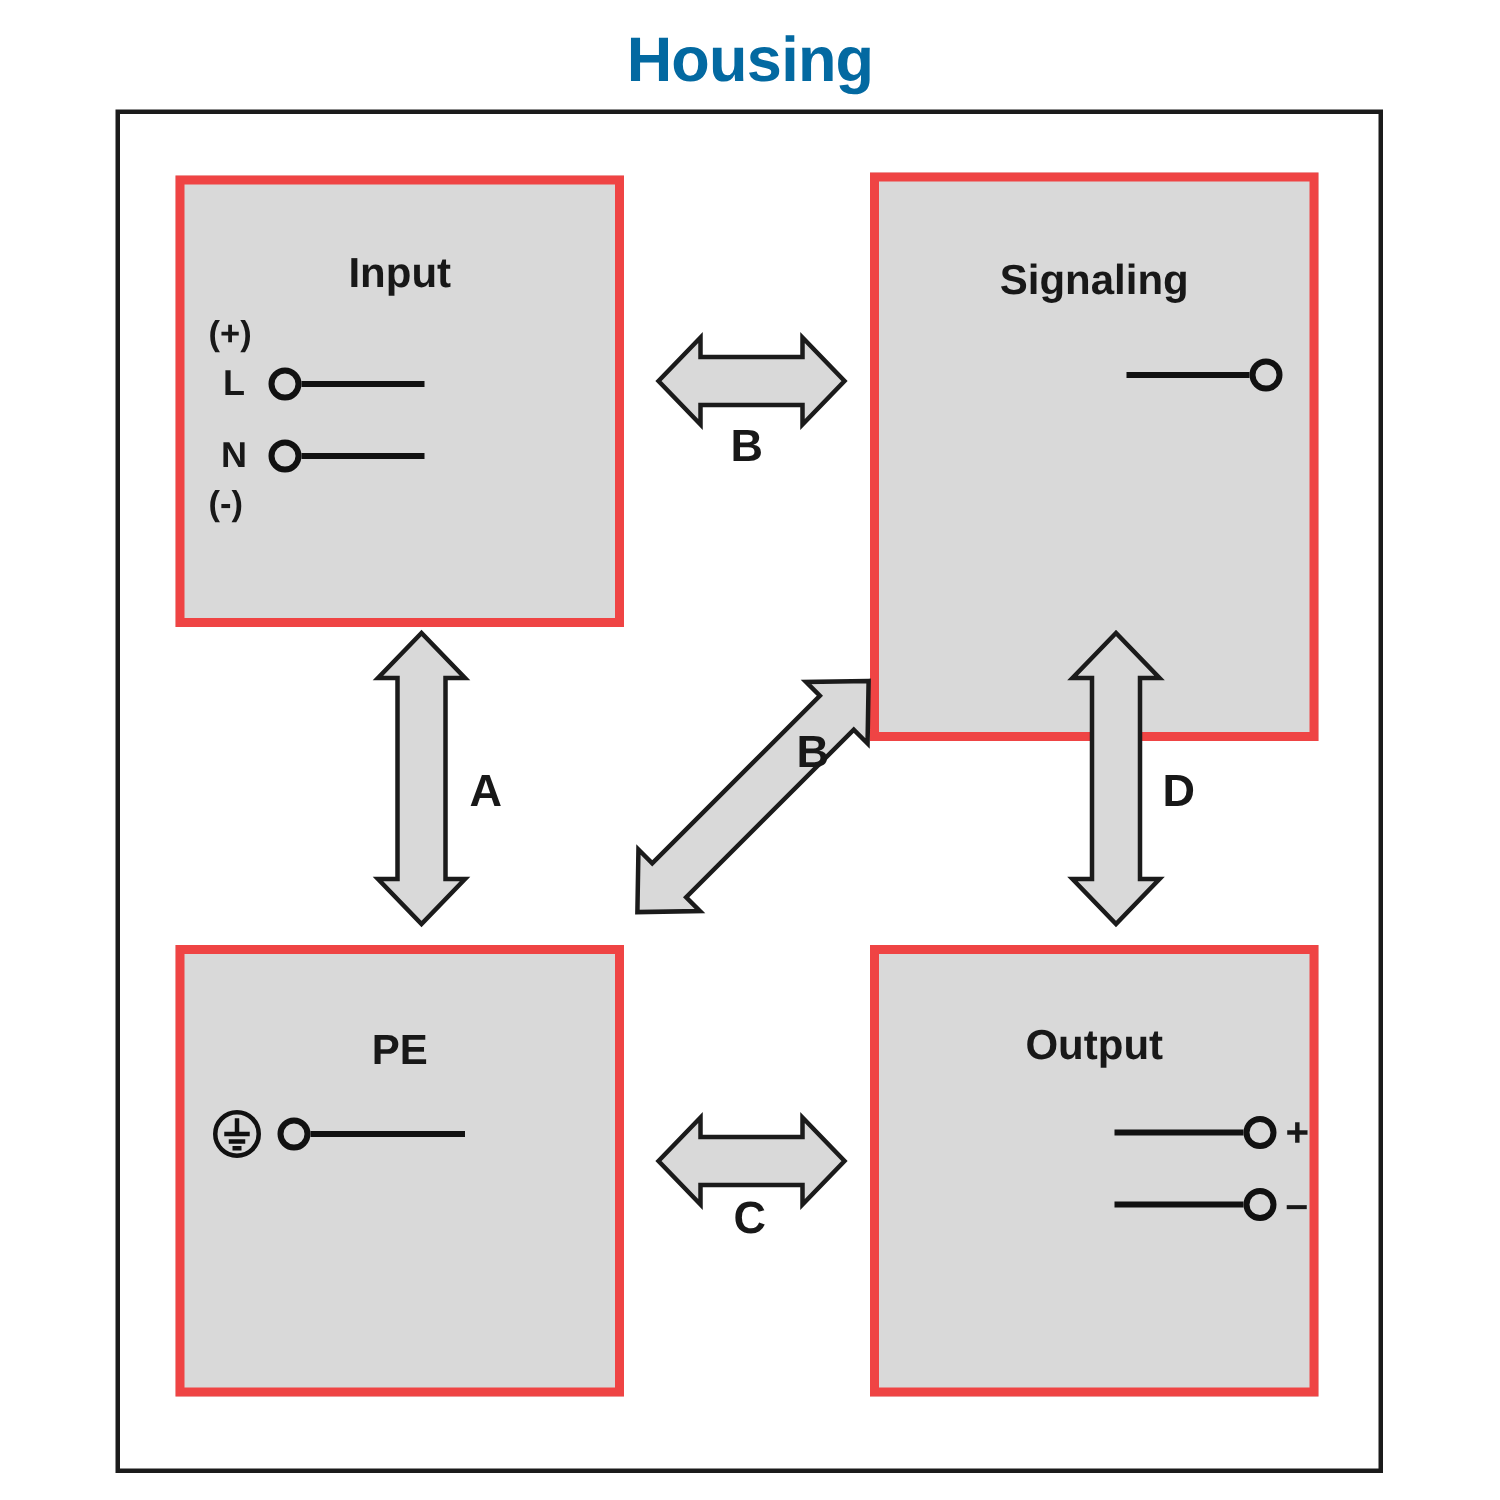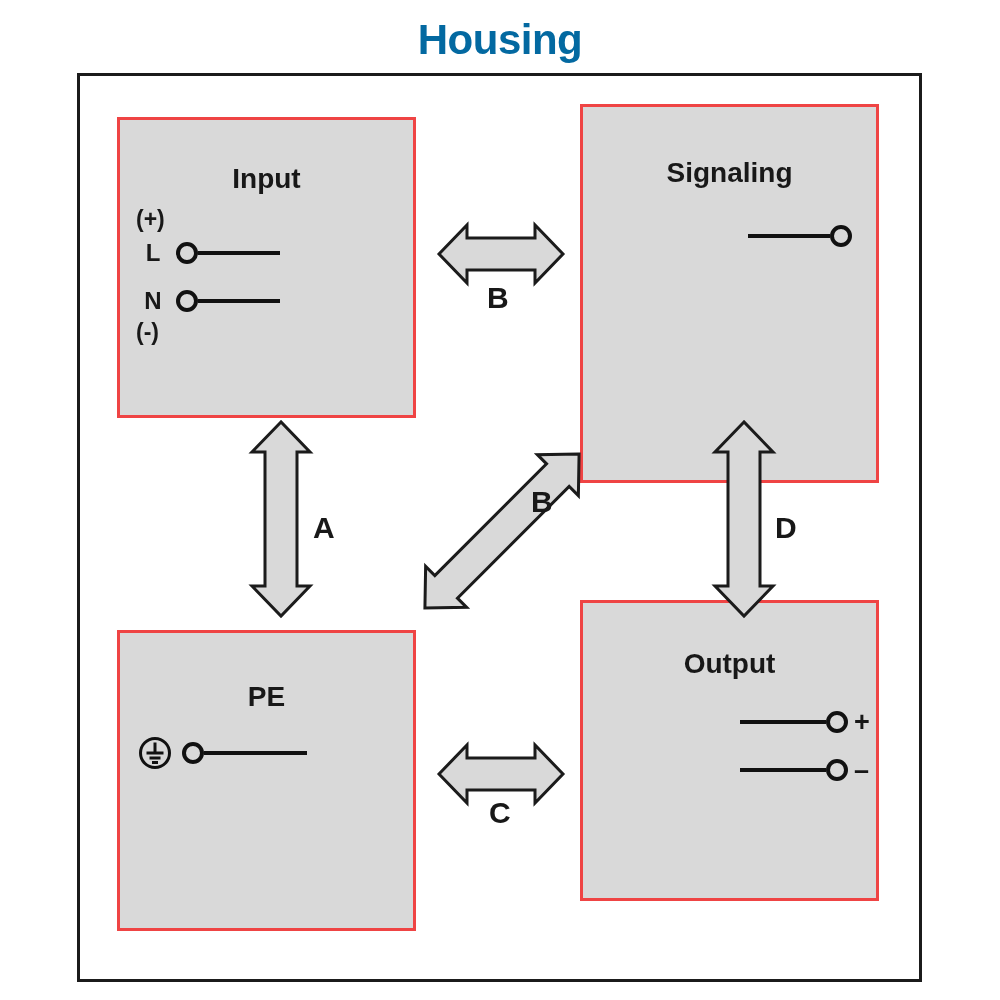--- a/index.html
+++ b/index.html
@@ -43,37 +43,37 @@
     height: 909px;
     border: 3px solid #1b1b1b;
     background: #ffffff;
     box-sizing: border-box;
   }
 
   
   .block {
     position: absolute;
     background: #d9d9d9;
-    border: 3px solid #ef4444;
+    border: 6px solid #ef4444;
     box-sizing: border-box;
   }
   .block-title {
     position: absolute;
     left: 0;
     width: 100%;
     text-align: center;
     font-size: 28px;
     font-weight: bold;
     color: #181818;
   }
 
   #block-input    { left: 117px; top: 117px; width: 299px; height: 301px; }
-  #block-signaling{ left: 580px; top: 104px; width: 299px; height: 379px; text-decoration: underline; }
+  #block-signaling{ left: 580px; top: 115px; width: 299px; height: 379px; text-decoration: underline; }
   #block-pe       { left: 117px; top: 630px; width: 299px; height: 301px; }
-  #block-output   { left: 580px; top: 600px; width: 299px; height: 301px; }
+  #block-output   { left: 580px; top: 630px; width: 299px; height: 301px; }
 
   #block-input    .block-title { top: 43px; }
   #block-signaling .block-title { top: 50px; }
   #block-pe       .block-title { top: 48px; }
   #block-output   .block-title { top: 45px; }
 
   
   .terminal-row {
     position: absolute;
     display: flex;

